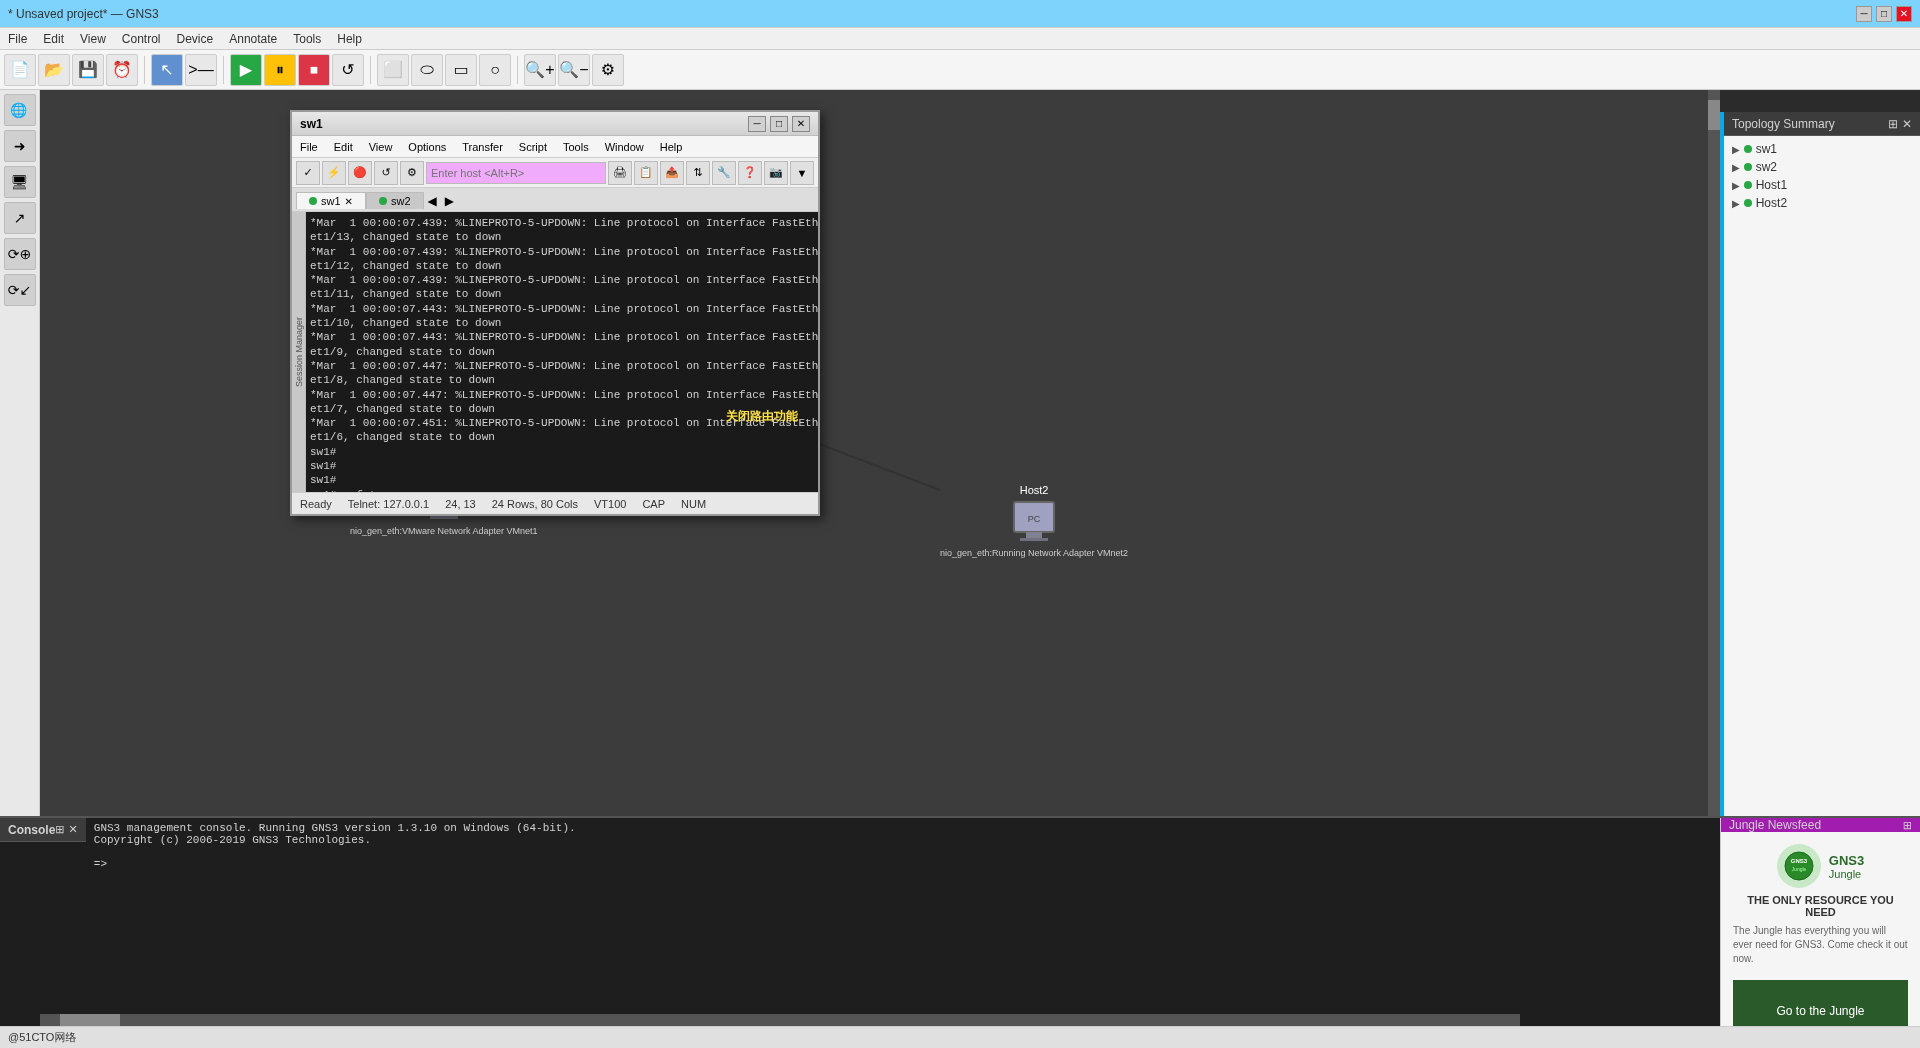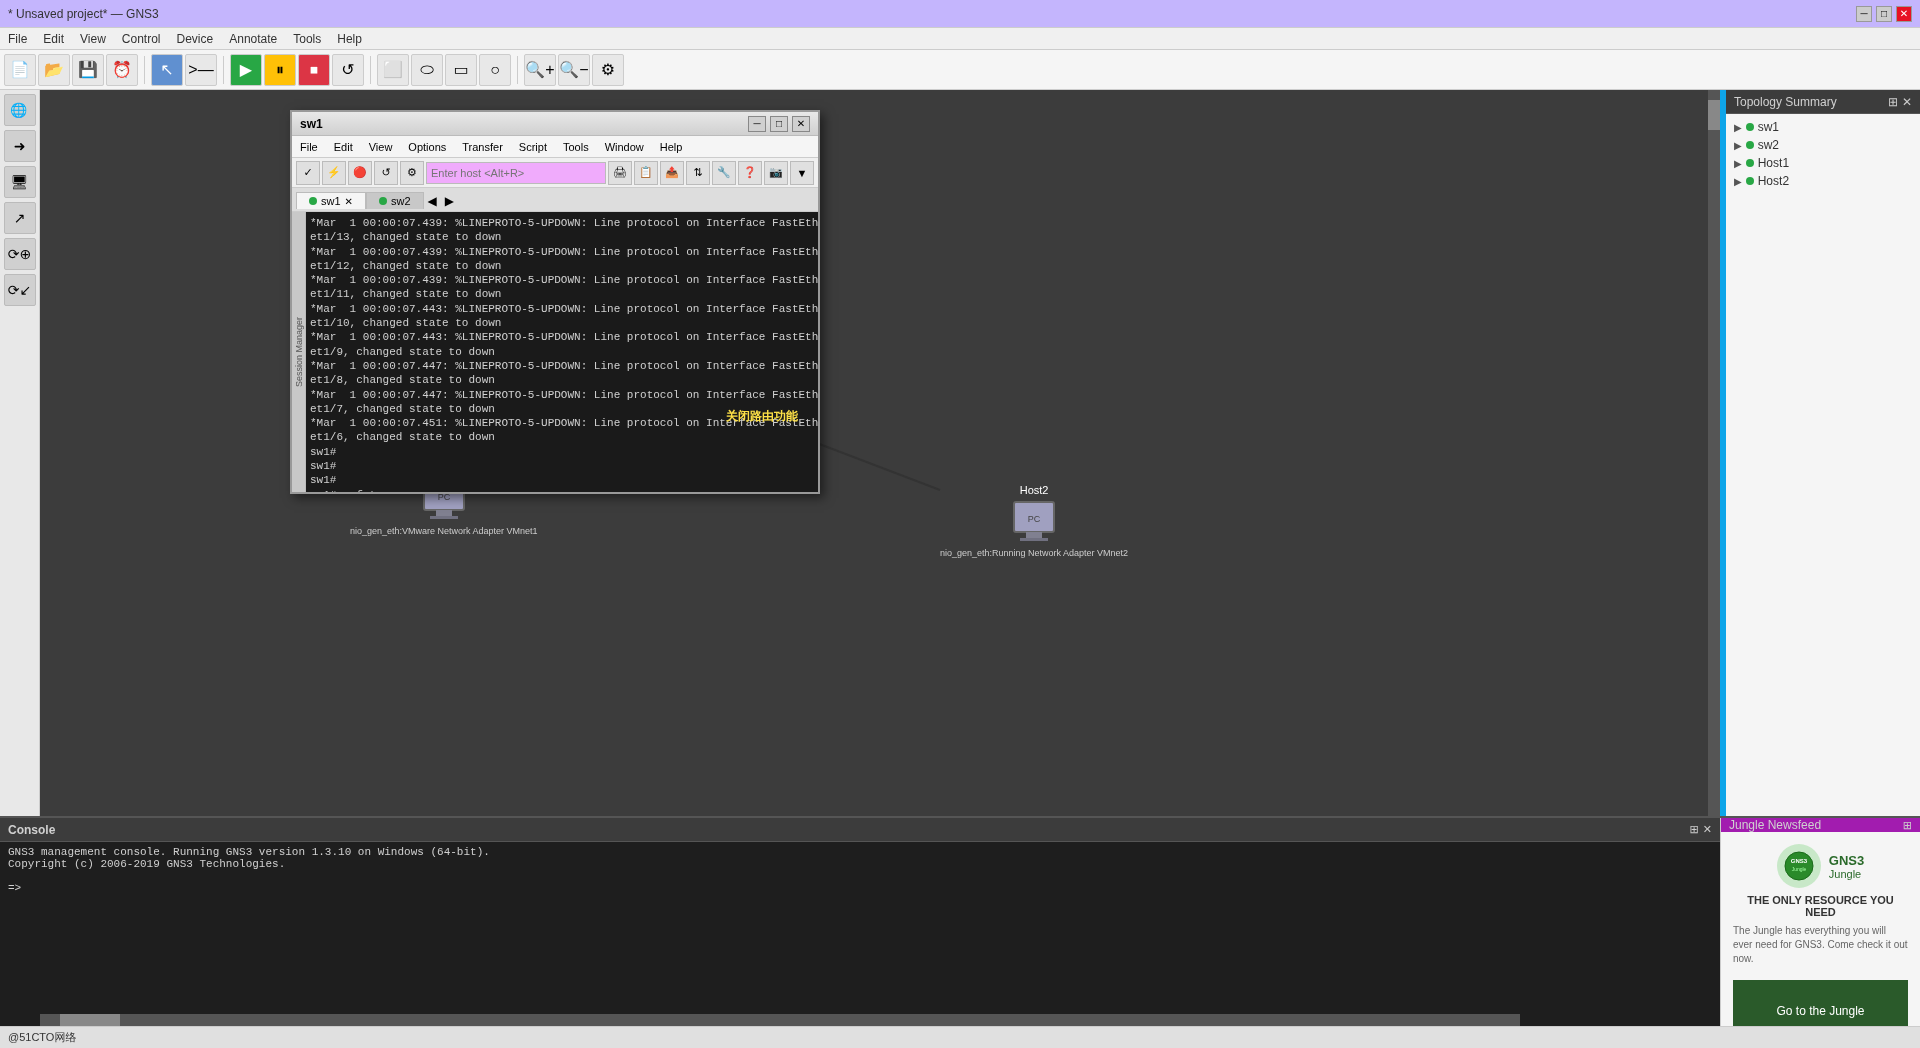--- a/index.html
+++ b/index.html
@@ -1,19 +1,19 @@
 <!DOCTYPE html>
 <html><head>
   <meta charset="utf-8">
   <style>
     * { margin: 0; padding: 0; box-sizing: border-box; }
     body { width: 1920px; height: 1048px; background: #2b2b2b; font-family: 'Segoe UI', Arial, sans-serif; font-size: 12px; overflow: hidden; position: relative; }
 
     
-    #title-bar { background: #c4b5fd; height: 28px; display: flex; align-items: center; padding: 8px 8px; border-bottom: 1px solid #ccc; position: relative; }
+    #title-bar { background: #7dd3fc; height: 28px; display: flex; align-items: center; padding: 8px 8px; border-bottom: 1px solid #ccc; position: relative; }
     #title-bar .win-controls { position: absolute; right: 8px; display: flex; gap: 4px; }
     #title-bar .win-btn { width: 16px; height: 16px; background: #ccc; border: 1px solid #999; font-size: 10px; cursor: pointer; display: flex; align-items: center; justify-content: center; }
     #title-bar .win-btn.close { background: #e81123; color: white; }
 
     
     #menu-bar { background: #f0f0f0; height: 22px; display: flex; align-items: center; border-bottom: 1px solid #ccc; }
     #menu-bar .menu-item { padding: 2px 8px; font-size: 12px; color: #333; cursor: pointer; }
 
     
     #toolbar { background: #f5f5f5; height: 40px; display: flex; align-items: center; padding: 0 4px; border-bottom: 1px solid #ccc; gap: 2px; }
@@ -68,21 +68,21 @@
     #sw1-terminal .term-console { flex: 1; background: #1a1a1a; color: #d0d0d0; font-family: 'Courier New', monospace; font-size: 11px; padding: 4px; overflow-y: auto; position: relative; }
 
     
     #sw1-terminal .term-status { background: #e8e8e8; height: 22px; display: flex; align-items: center; padding: 0 8px; border-top: 1px solid #ccc; font-size: 11px; color: #333; gap: 16px; }
     #console-panel { flex: 1; background: #1e1e1e; }
     #console-header { background: #3c3c3c; height: 24px; display: flex; align-items: center; padding: 0 8px; border-bottom: 1px solid #555; }
     #console-header .header-title { color: #d0d0d0; font-size: 12px; font-weight: bold; }
     #console-content { padding: 4px 8px; font-family: 'Courier New', monospace; font-size: 11px; color: #d0d0d0; }
 
     
-    #right-panel { width: 200px; background: #f0f0f0; border-left: 6px solid #0ea5e9; display: flex; flex-direction: column; }
+    #right-panel { width: 200px; background: #f0f0f0; border-left: 4px solid #0ea5e9; display: flex; flex-direction: column; margin-top: 22px; }
     #topo-header { background: #3c3c3c; height: 24px; display: flex; align-items: center; padding: 0 8px; border-bottom: 1px solid #555; }
     #topo-header .header-title { color: #d0d0d0; font-size: 12px; flex: 1; }
     #topo-header .header-controls { display: flex; gap: 4px; }
     #topo-content { flex: 1; background: #f5f5f5; padding: 4px; }
     .topo-item { display: flex; align-items: center; padding: 2px 4px; cursor: pointer; font-size: 12px; gap: 4px; }
     .topo-item .expand-icon { color: #555; font-size: 10px; }
     .topo-item .status-dot { width: 8px; height: 8px; border-radius: 50%; background: #28a745; }
     .topo-item .item-label { color: #333; }
 
     
@@ -286,20 +286,29 @@
 sw1#
 sw1#
 sw1#conf t
 Enter configuration commands, one per line.  End with CNTL/Z.
 
 sw1(config)#</pre>
             <span style="position:absolute; right:20px; top:196px; color:#fde047; font-size:12px; font-weight:bold;">关闭路由功能</span>
           </div>
         </div>
 
+        <div class="term-status">
+          <span>Ready</span>
+          <span>Telnet: 127.0.0.1</span>
+          <span>24, 13</span>
+          <span>24 Rows, 80 Cols</span>
+          <span>VT100</span>
+          <span>CAP</span>
+          <span>NUM</span>
+        </div>
       </div>
 
       <div style="position:absolute; right:0; top:0; bottom:0; width:12px; background:#555; display:flex; flex-direction:column;">
         <div style="width:12px; height:30px; background:#888; margin-top:10px; cursor:pointer;"></div>
       </div>
     </div>
 
     <div id="right-panel" style="width:200px; display:flex; flex-direction:column; background:#f0f0f0;">
       <div id="topo-header">
         <span class="header-title">Topology Summary</span>
@@ -328,21 +337,21 @@
           <span class="expand-icon">▶</span>
           <span class="status-dot"></span>
           <span class="item-label">Host2</span>
         </div>
       </div>
     </div>
   </div>
 
   <div style="height:210px; border-top:2px solid #555; display:flex;">
 
-    <div id="console-panel" style="flex:1; background:#1e1e1e; display:flex; flex-direction:column;">
+    <div id="console-panel" style="flex:1; background:#1e1e1e; display:flex; flex-direction:row;">
       <div id="console-header" style="background:#3c3c3c; height:24px; display:flex; align-items:center; padding:0 8px; border-bottom:1px solid #555;">
         <span class="header-title" style="color:#d0d0d0; font-size:12px; font-weight:bold;">Console</span>
         <div style="margin-left:auto; display:flex; gap:4px;">
           <span style="color:#ccc; cursor:pointer; font-size:11px;">⊞</span>
           <span style="color:#ccc; cursor:pointer; font-size:11px;">✕</span>
         </div>
       </div>
       <div id="console-content" style="padding:4px 8px; font-family:'Courier New',monospace; font-size:11px; color:#d0d0d0; flex:1; overflow-y:auto;">
         <div>GNS3 management console. Running GNS3 version 1.3.10 on Windows (64-bit).</div>
         <div>Copyright (c) 2006-2019 GNS3 Technologies.</div>

